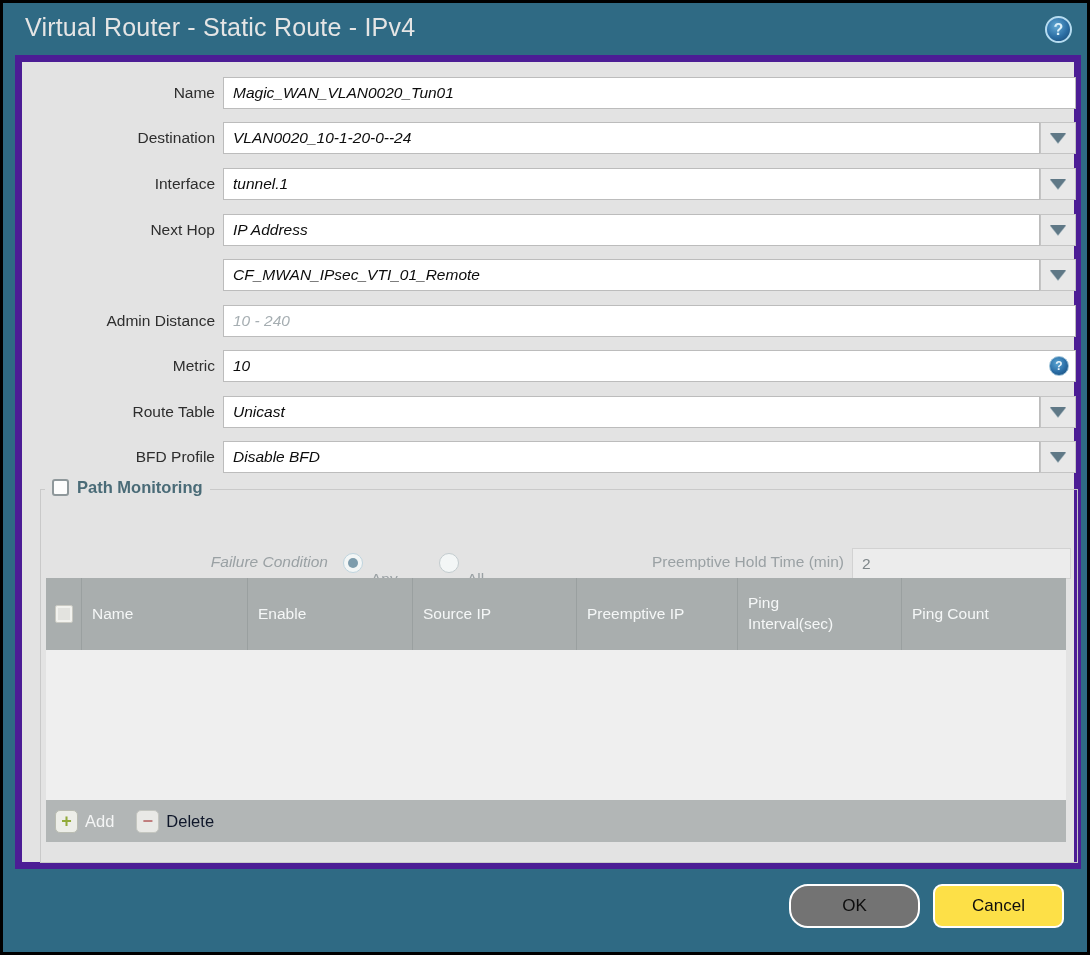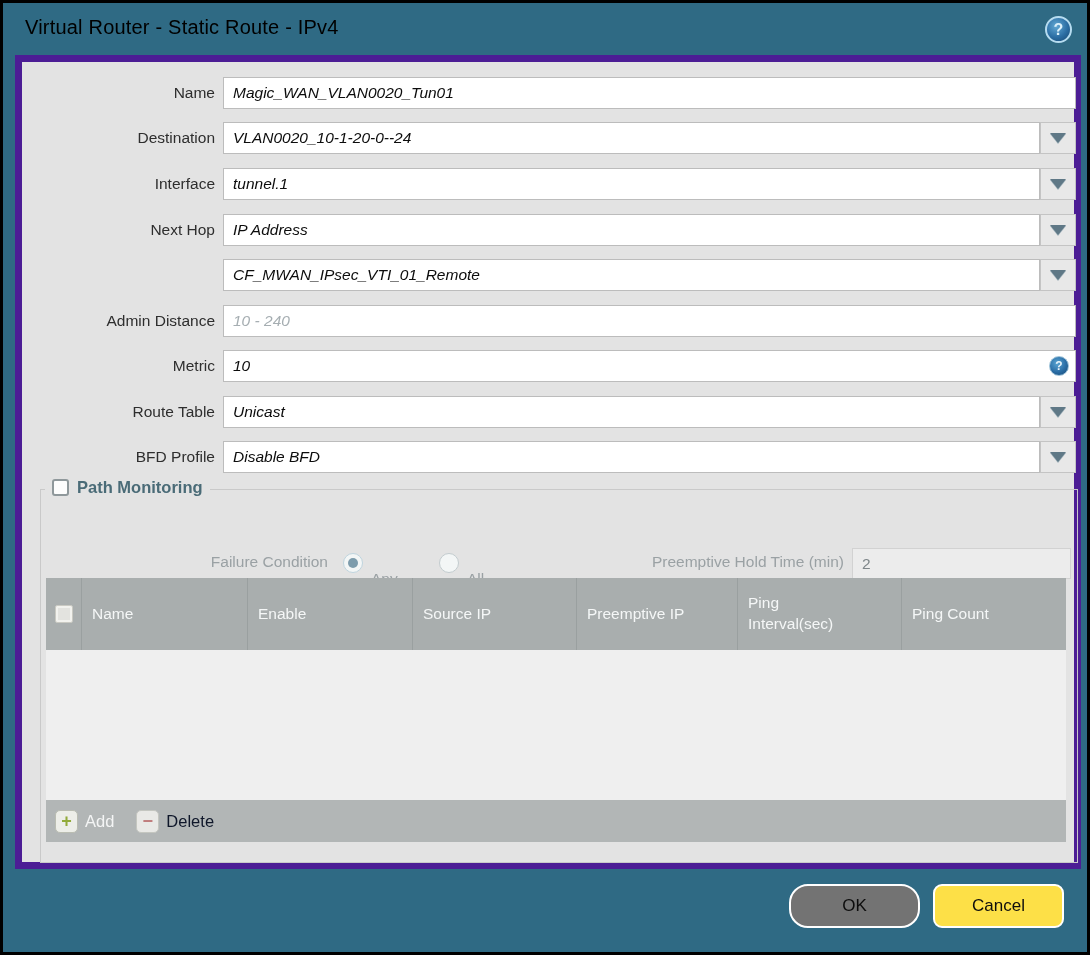--- a/index.html
+++ b/index.html
@@ -8,21 +8,21 @@
 
   #dialog{
     position:relative; width:1090px; height:955px;
     background:#2f6a84; border:3px solid #000; overflow:hidden;
   }
 
   
   #titlebar{ position:absolute; left:3px; top:0; right:3px; height:49px; }
   #title{
     position:absolute; left:19px; top:0; height:49px; line-height:49px;
-    color:#000000; font-size:20px; letter-spacing:.2px;
+    color:#e5e5e5; font-size:25px; letter-spacing:.2px;
   }
   #help-main{
     position:absolute; right:12px; top:13px; width:27px; height:27px;
     border-radius:50%; border:2px solid #b6dcf0;
     background:radial-gradient(circle at 40% 35%, #63a9d4 0%, #2c6ea4 55%, #16456f 100%);
     color:#dcf0fa; font-size:16px; font-weight:bold; text-align:center; line-height:24px;
     cursor:pointer;
   }
 
   
@@ -71,21 +71,21 @@
     display:flex; align-items:center; gap:8px;
   }
   .checkbox{
     width:17px; height:17px; background:#fdfdfd; border:2px solid #8f989b;
     border-radius:3px; cursor:pointer;
   }
   #pm-title{ font-size:16.5px; font-weight:bold; color:#4a6b77; }
 
   .dis{ color:#9aa1a4; }
   #pm-cond-row{ position:absolute; left:0; top:63px; width:1038px; height:22px; }
-  #fc-label{ position:absolute; left:0; width:287px; text-align:right; font-size:15.5px; }
+  #fc-label{ position:absolute; left:0; width:287px; text-align:right; font-size:15.5px;font-style:italic; }
   .radio{
     position:absolute; top:0; width:20px; height:20px; border-radius:50%;
     background:#f3f6f6; border:1px solid #c3cccf; cursor:pointer;
   }
   .radio.selected{ border-color:#bfd4de; }
   .radio.selected::after{
     content:""; position:absolute; left:4px; top:4px; width:10px; height:10px;
     border-radius:50%; background:#7d9cac;
   }
   .radio-lbl{ position:absolute; font-size:15.5px; line-height:22px;margin-top:15px; }

